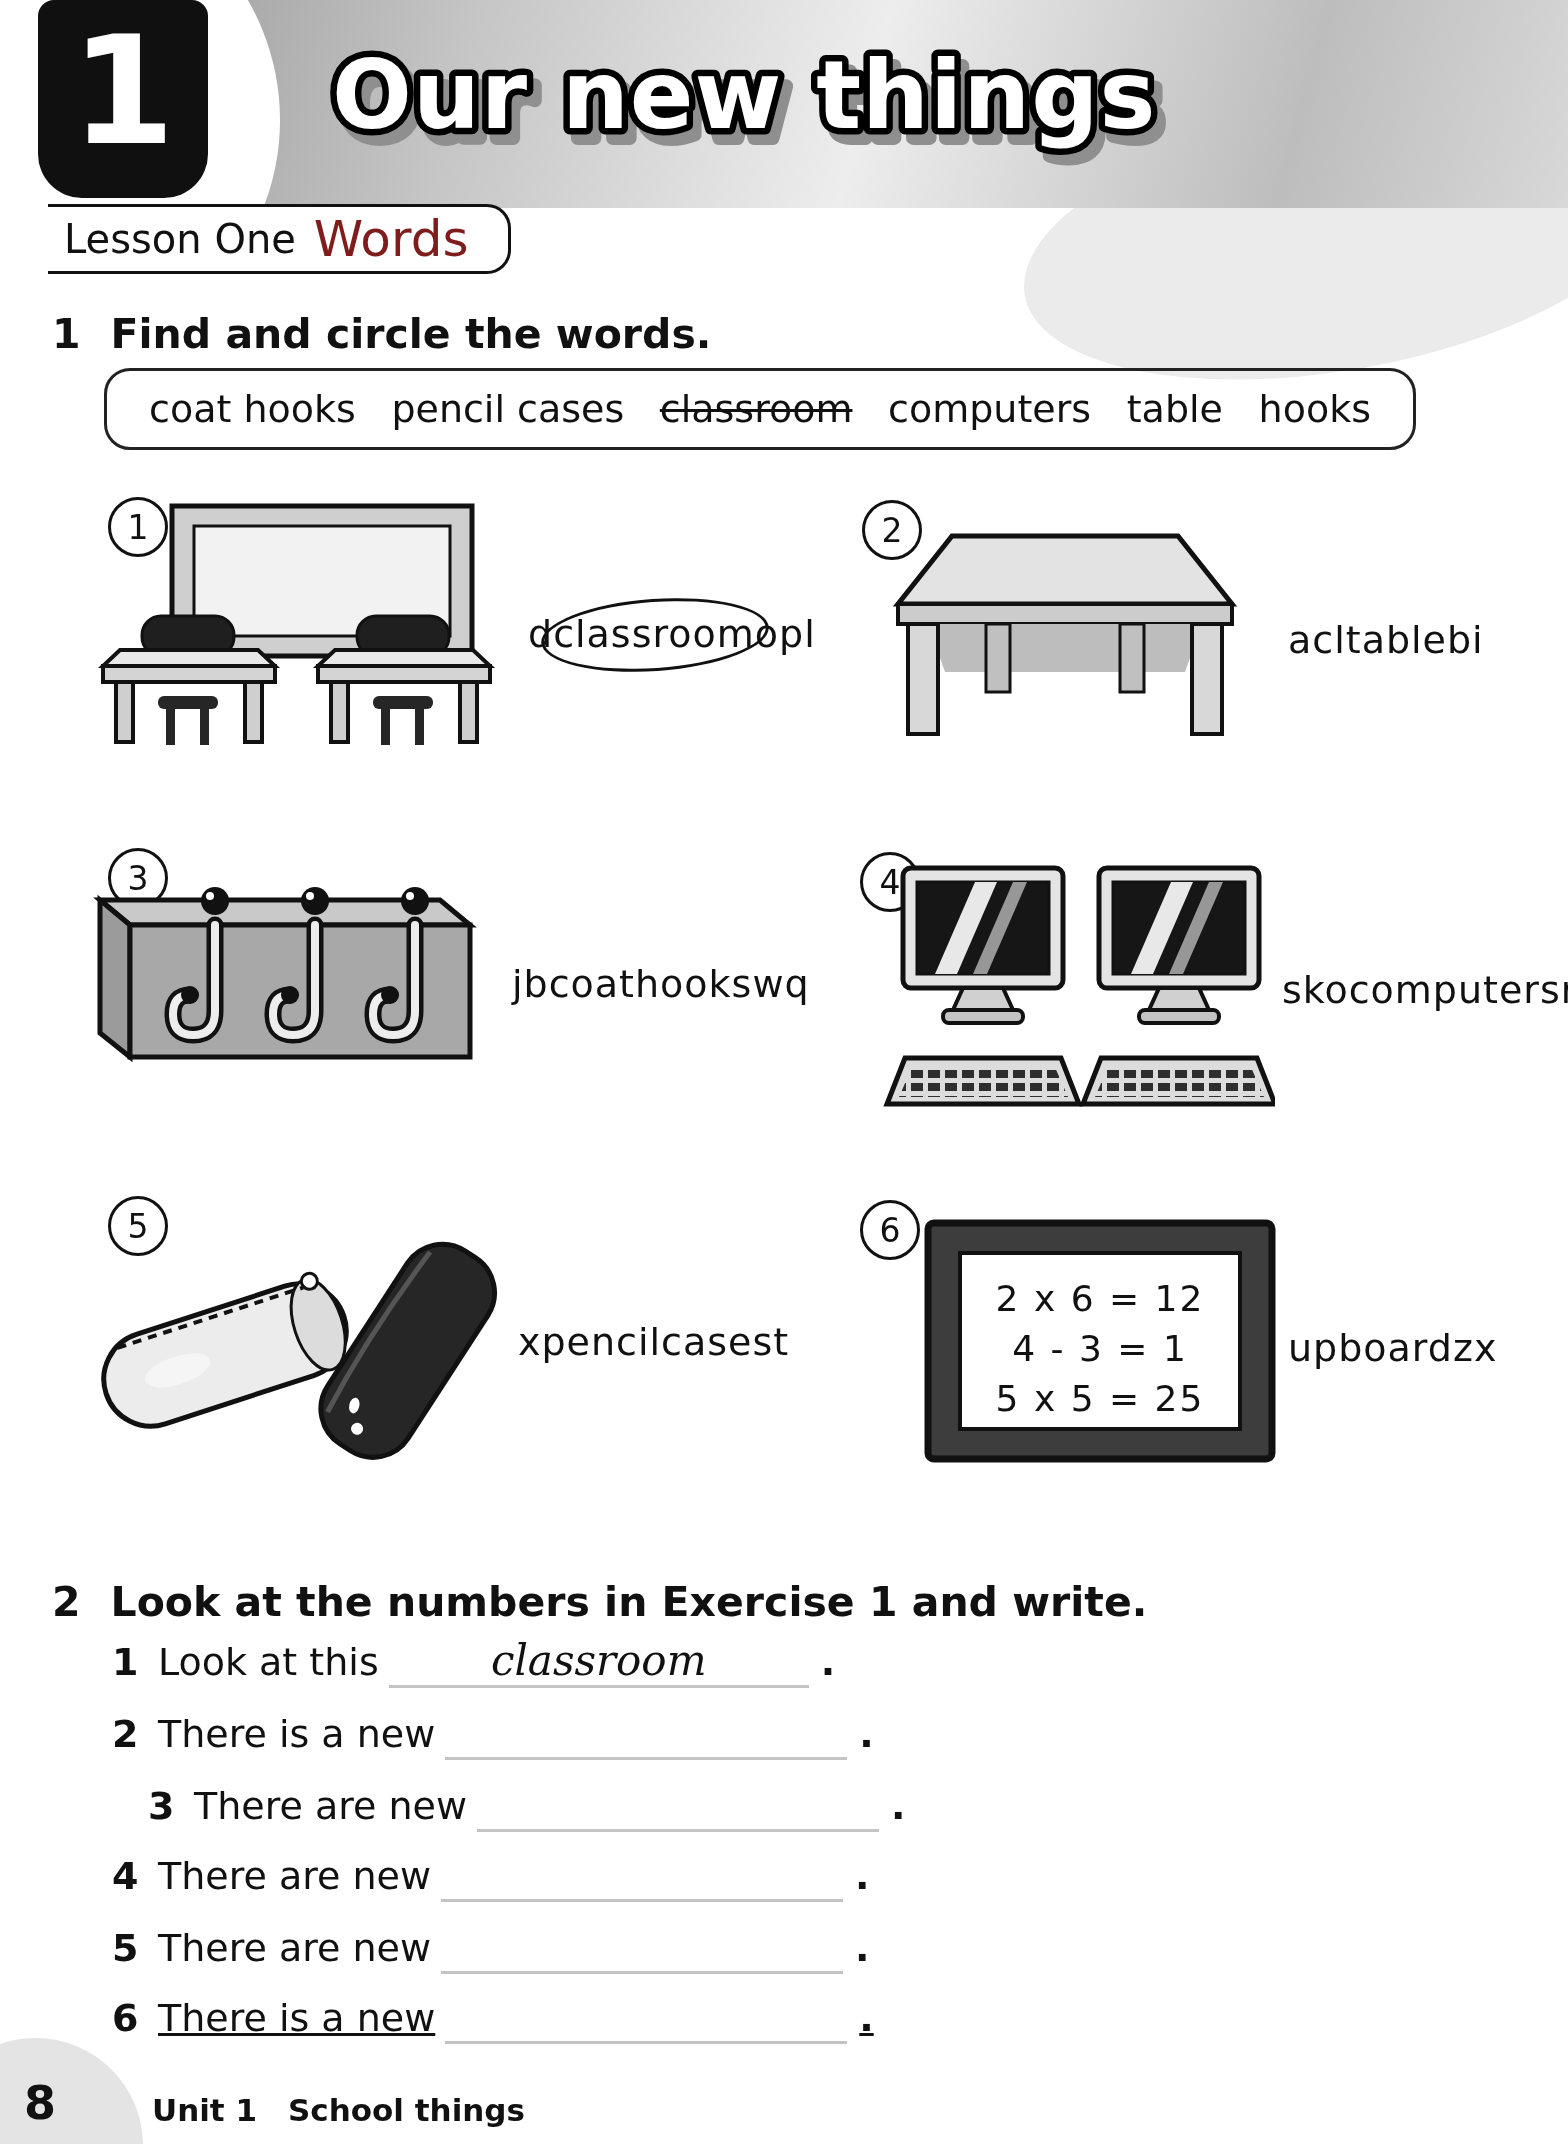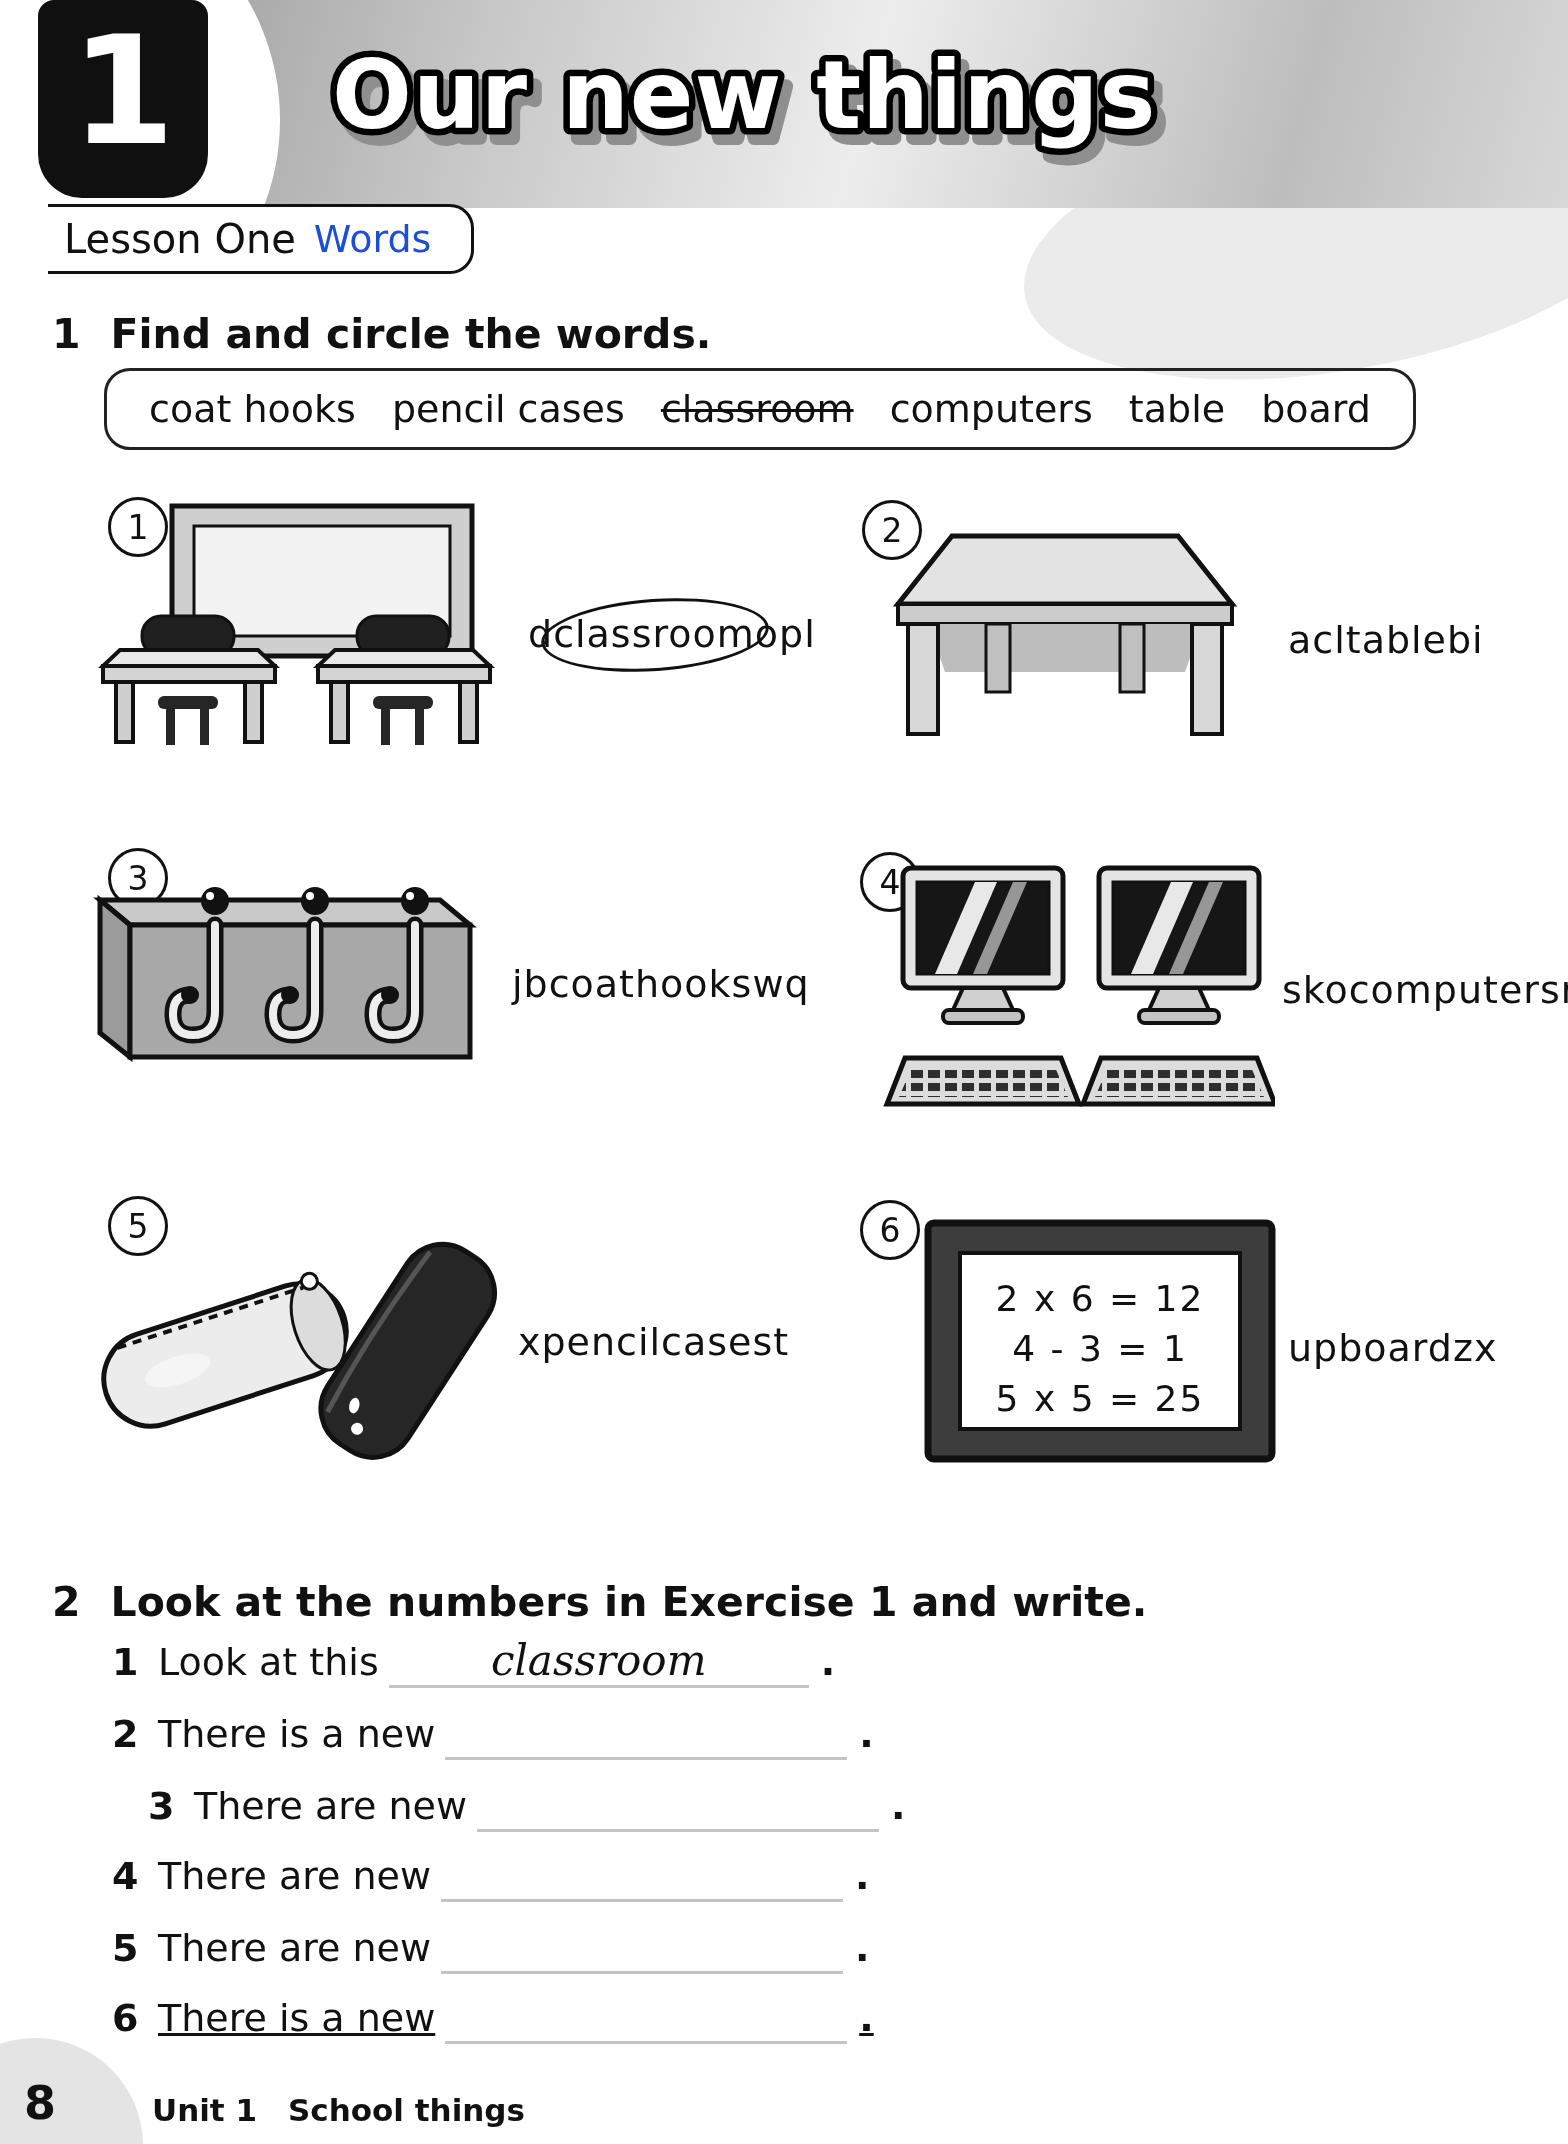--- a/index.html
+++ b/index.html
@@ -23,21 +23,21 @@
   .title-svg text { font-family:"DejaVu Sans",sans-serif; font-weight:bold; font-size:94px;
     letter-spacing:1px; stroke-linejoin:round; paint-order:stroke; }
   .t-shadow { fill:#8f8f8f; stroke:#8f8f8f; stroke-width:14px; }
   .t-main   { fill:#ffffff; stroke:#000000; stroke-width:13px; }
 
   .lesson-tab { position:absolute; top:204px; left:48px; height:64px;
     padding:0 40px 0 16px; border:3px solid #111; border-left:none;
     border-radius:0 24px 24px 0; background:#fff;
     display:flex; align-items:center; gap:18px; }
   .lesson-label { font-size:40px; font-weight:normal; }
-  .lesson-sub { font-size:38px; color:#1d4ed8; }
+  .lesson-sub { font-size:50px; color:#7f1d1d; }
 
   
   .ex-heading { position:absolute; display:flex; gap:30px; font-weight:bold; font-size:41px; }
   .ex1-heading { top:310px; left:52px; }
   .ex2-heading { top:1578px; left:52px; }
 
   
   .word-box { position:absolute; top:368px; left:104px; width:1312px; height:82px;
     border:3px solid #222; border-radius:26px;
     display:flex; align-items:center; justify-content:space-between;
@@ -96,21 +96,21 @@
   <span>1</span>
   <span>Find and circle the words.</span>
 </div>
 
 <div class="word-box">
   <span>coat hooks</span>
   <span>pencil cases</span>
   <span class="struck">classroom</span>
   <span>computers</span>
   <span>table</span>
-  <span>board</span>
+  <span>hooks</span>
 </div>
 
 <div class="item-number" style="left:108px; top:497px;">
     <span>1</span>
   </div>
 <div class="item-number" style="left:862px; top:500px;">
     <span>2</span>
   </div>
 <div class="item-number" style="left:108px; top:848px;">
     <span>3</span>

